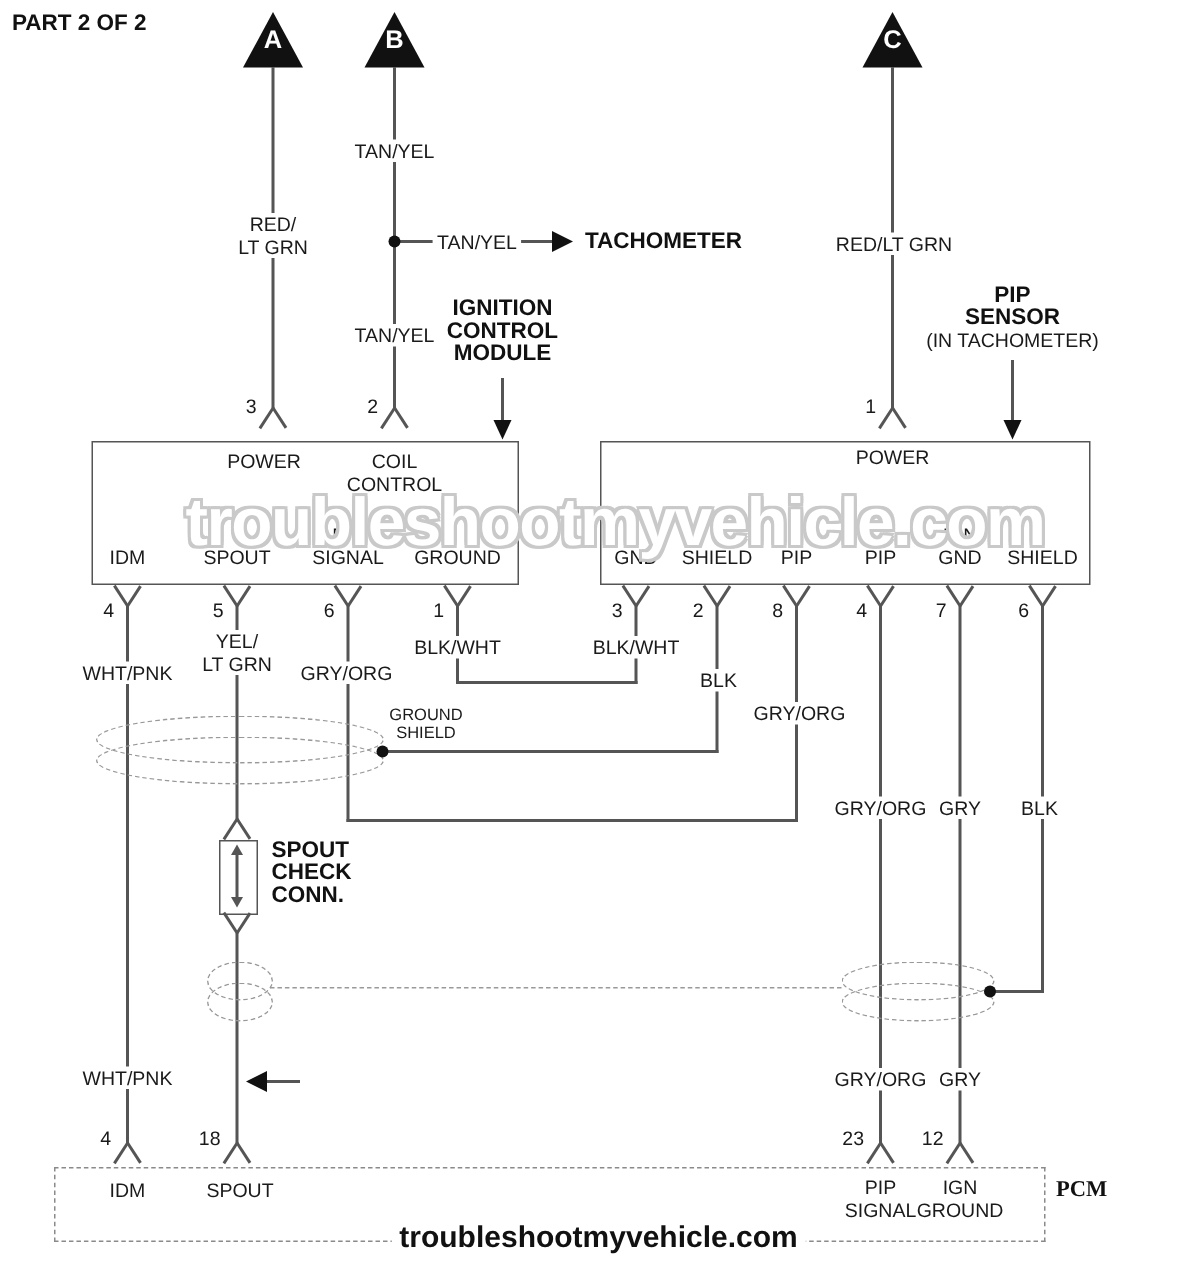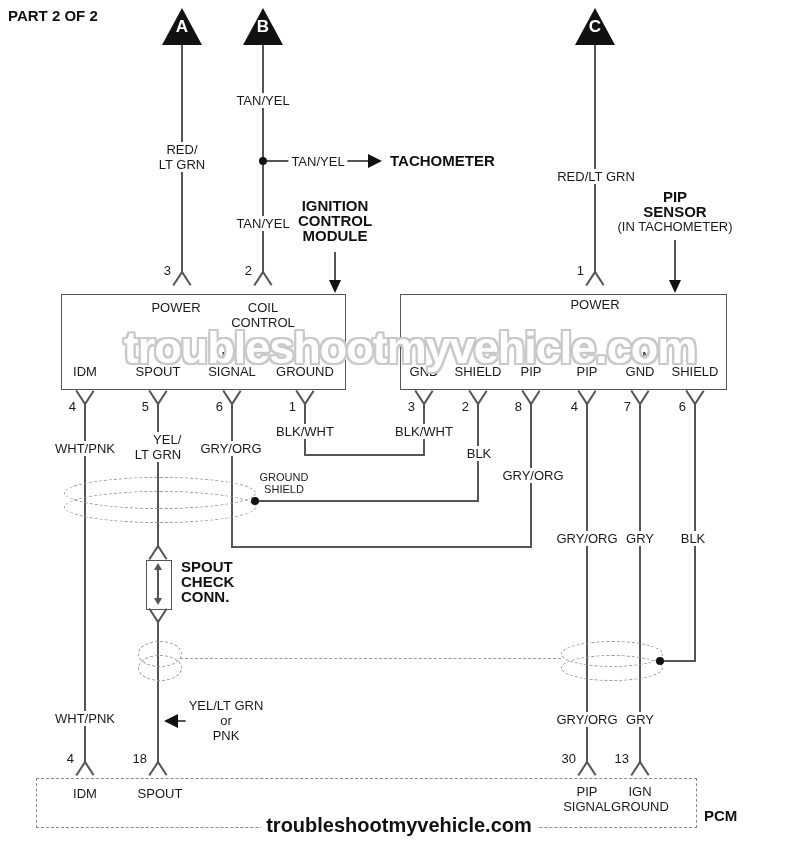--- a/index.html
+++ b/index.html
@@ -66,21 +66,21 @@
   <div class="dot" style="left:259px;top:157px;"></div>
   <div class="h" style="left:263px;top:160px;width:105px;"></div>
   <div class="lbl" style="left:318px;top:154px;">TAN/YEL</div>
   <div class="ar-right" style="left:368px;top:154px;"></div>
   <div class="lbl b left" style="left:387px;top:153px;background:transparent;">TACHOMETER</div>
 
   <div class="lbl" style="left:182px;top:142px;">RED/
 LT GRN</div>
   <div class="lbl" style="left:263px;top:93px;">TAN/YEL</div>
   <div class="lbl" style="left:263px;top:216px;">TAN/YEL</div>
-  <div class="lbl" style="left:596px;top:155px;margin-top:14px;">RED/LT GRN</div>
+  <div class="lbl" style="left:596px;top:155px;">RED/LT GRN</div>
 
   <div class="lbl b" style="left:335px;top:198px;background:transparent;">IGNITION
 CONTROL
 MODULE</div>
   <div class="v" style="left:334px;top:252px;height:29px;"></div>
   <div class="ar-down" style="left:329px;top:280px;"></div>
 
   <div class="lbl b" style="left:675px;top:189px;background:transparent;">PIP
 SENSOR</div>
   <div class="lbl" style="left:675px;top:219px;background:transparent;">(IN TACHOMETER)</div>
@@ -145,21 +145,21 @@
   <div class="h" style="left:304px;top:454px;width:121px;"></div>
   <div class="v" style="left:423px;top:404px;height:52px;"></div>
   <div class="v" style="left:477px;top:404px;height:98px;"></div>
   <div class="h" style="left:255px;top:500px;width:224px;"></div>
   <div class="v" style="left:586px;top:404px;height:358px;"></div>
   <div class="v" style="left:639px;top:404px;height:358px;"></div>
   <div class="v" style="left:694px;top:404px;height:258px;"></div>
   <div class="h" style="left:660px;top:660px;width:36px;"></div>
 
   <div class="lbl" style="left:85px;top:441px;">WHT/PNK</div>
-  <div class="lbl" style="left:158px;top:432px;text-align:right;">YEL/
+  <div class="lbl" style="left:158px;top:420px;">YEL/
 LT GRN</div>
   <div class="lbl" style="left:231px;top:441px;">GRY/ORG</div>
   <div class="lbl" style="left:305px;top:424px;">BLK/WHT</div>
   <div class="lbl" style="left:424px;top:424px;">BLK/WHT</div>
   <div class="lbl" style="left:479px;top:446px;">BLK</div>
   <div class="lbl" style="left:533px;top:468px;">GRY/ORG</div>
   <div class="lbl" style="left:587px;top:531px;">GRY/ORG</div>
   <div class="lbl" style="left:640px;top:531px;">GRY</div>
   <div class="lbl" style="left:693px;top:531px;">BLK</div>
 
@@ -179,41 +179,38 @@
 CHECK
 CONN.</div>
 
   <div class="ell" style="left:138px;top:641px;width:42px;height:24px;"></div>
   <div class="ell" style="left:138px;top:655px;width:42px;height:24px;"></div>
   <div class="dashline" style="left:180px;top:658px;width:381px;"></div>
   <div class="ell" style="left:561px;top:641px;width:100px;height:24px;"></div>
   <div class="ell" style="left:561px;top:655px;width:100px;height:24px;"></div>
   <div class="dot" style="left:656px;top:657px;"></div>
 
-  <div class="lbl" style="left:226px;top:698px;">YEL/LT GRN
-or
-PNK</div>
   <div class="ar-left" style="left:164px;top:714px;"></div>
   <div class="h" style="left:178px;top:720px;width:22px;"></div>
 
   <div class="lbl" style="left:85px;top:711px;">WHT/PNK</div>
   <div class="lbl" style="left:587px;top:712px;">GRY/ORG</div>
   <div class="lbl" style="left:640px;top:712px;">GRY</div>
 
   <div class="dashedbox" style="left:36px;top:778px;width:659px;height:48px;"></div>
-  <div class="lbl b left" style="left:701px;top:808px;background:transparent;">PCM</div>
+  <div class="lbl b left" style="left:701px;top:786px;background:transparent;font-family:Liberation Serif, serif;">PCM</div>
 
   <div class="fk fk-d" style="left:76px;top:762px;"></div>
   <div class="pin" style="left:76px;top:751px;">4</div>
   <div class="fk fk-d" style="left:149px;top:762px;"></div>
   <div class="pin" style="left:149px;top:751px;">18</div>
   <div class="fk fk-d" style="left:578px;top:762px;"></div>
-  <div class="pin" style="left:578px;top:751px;">30</div>
+  <div class="pin" style="left:578px;top:751px;">23</div>
   <div class="fk fk-d" style="left:631px;top:762px;"></div>
-  <div class="pin" style="left:631px;top:751px;">13</div>
+  <div class="pin" style="left:631px;top:751px;">12</div>
 
   <div class="lbl" style="left:85px;top:786px;background:transparent;">IDM</div>
   <div class="lbl" style="left:160px;top:786px;background:transparent;">SPOUT</div>
   <div class="lbl" style="left:587px;top:784px;background:transparent;">PIP
 SIGNAL</div>
   <div class="lbl" style="left:640px;top:784px;background:transparent;">IGN
 GROUND</div>
 
   <div class="wm-center">troubleshootmyvehicle.com</div>
   <div class="wm-bottom">troubleshootmyvehicle.com</div>

